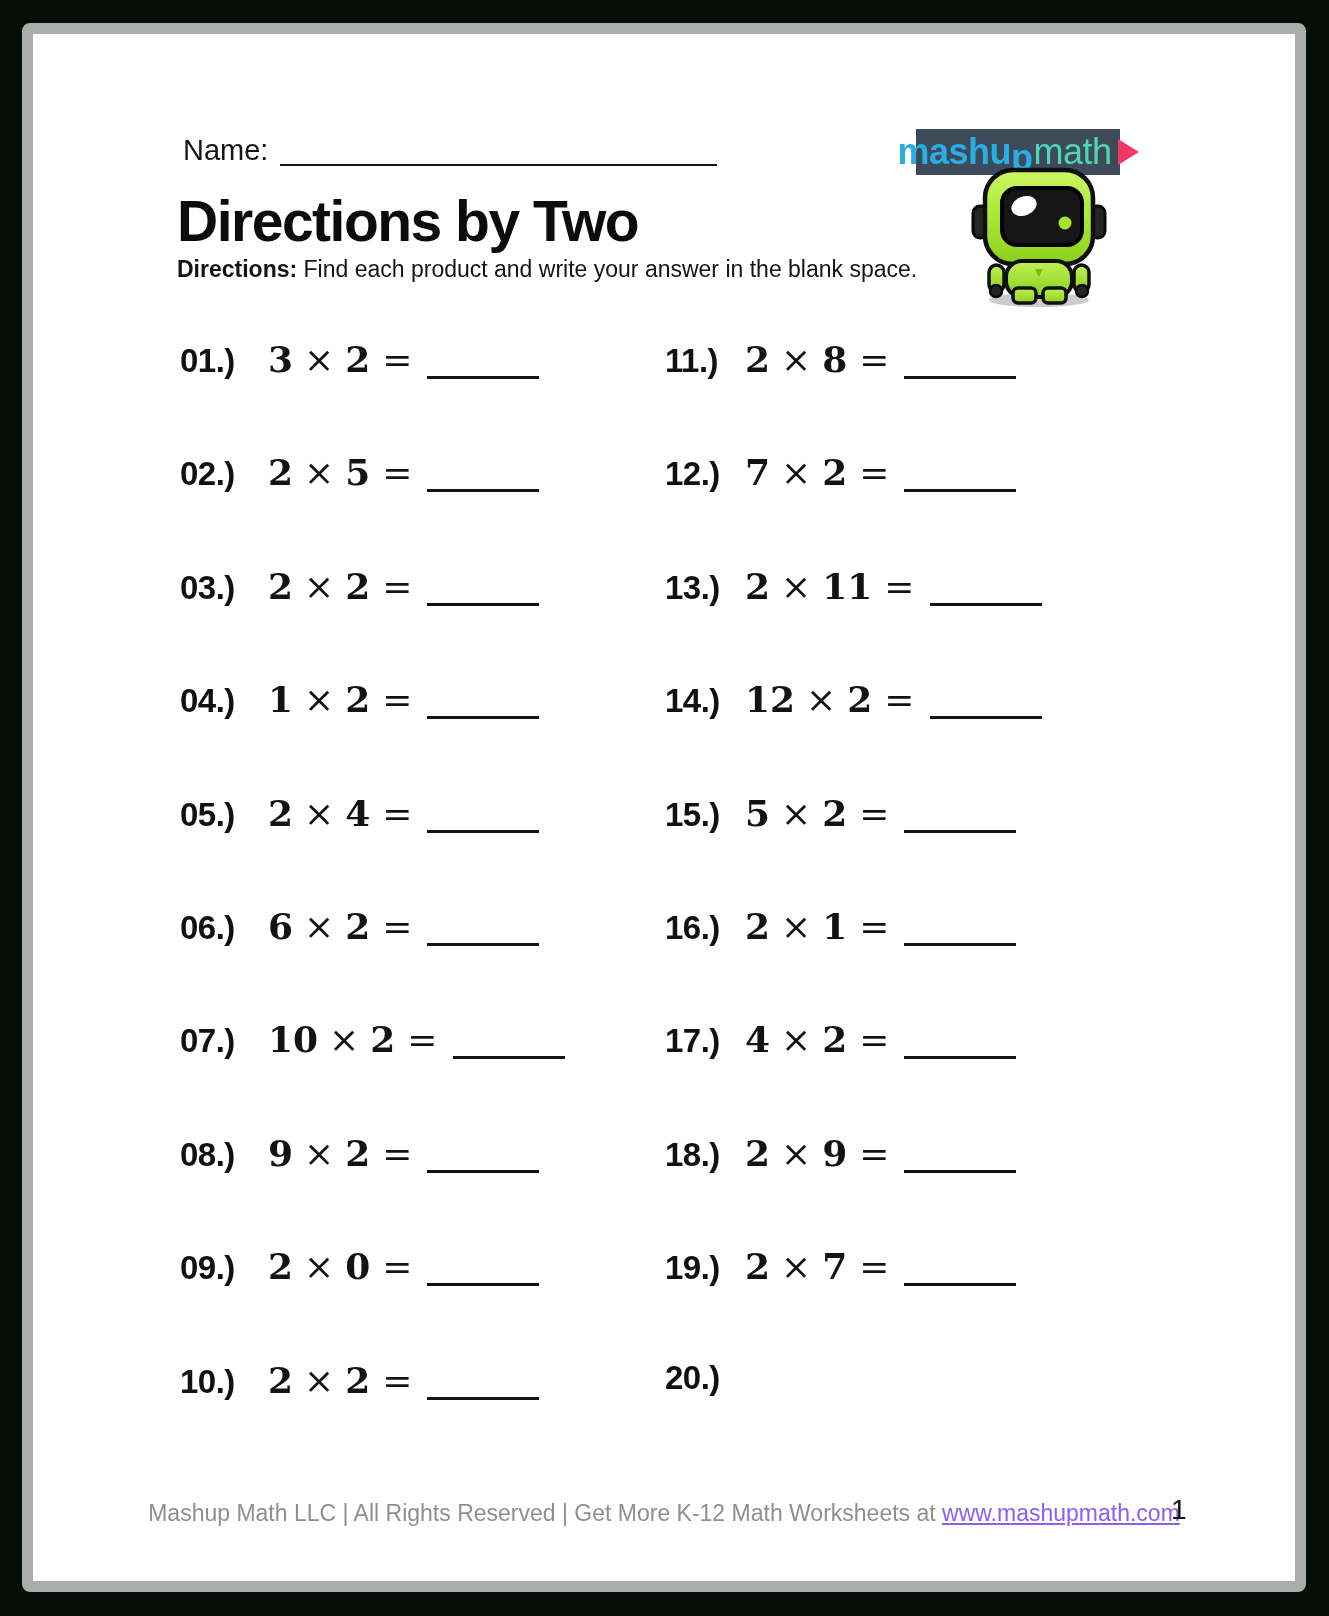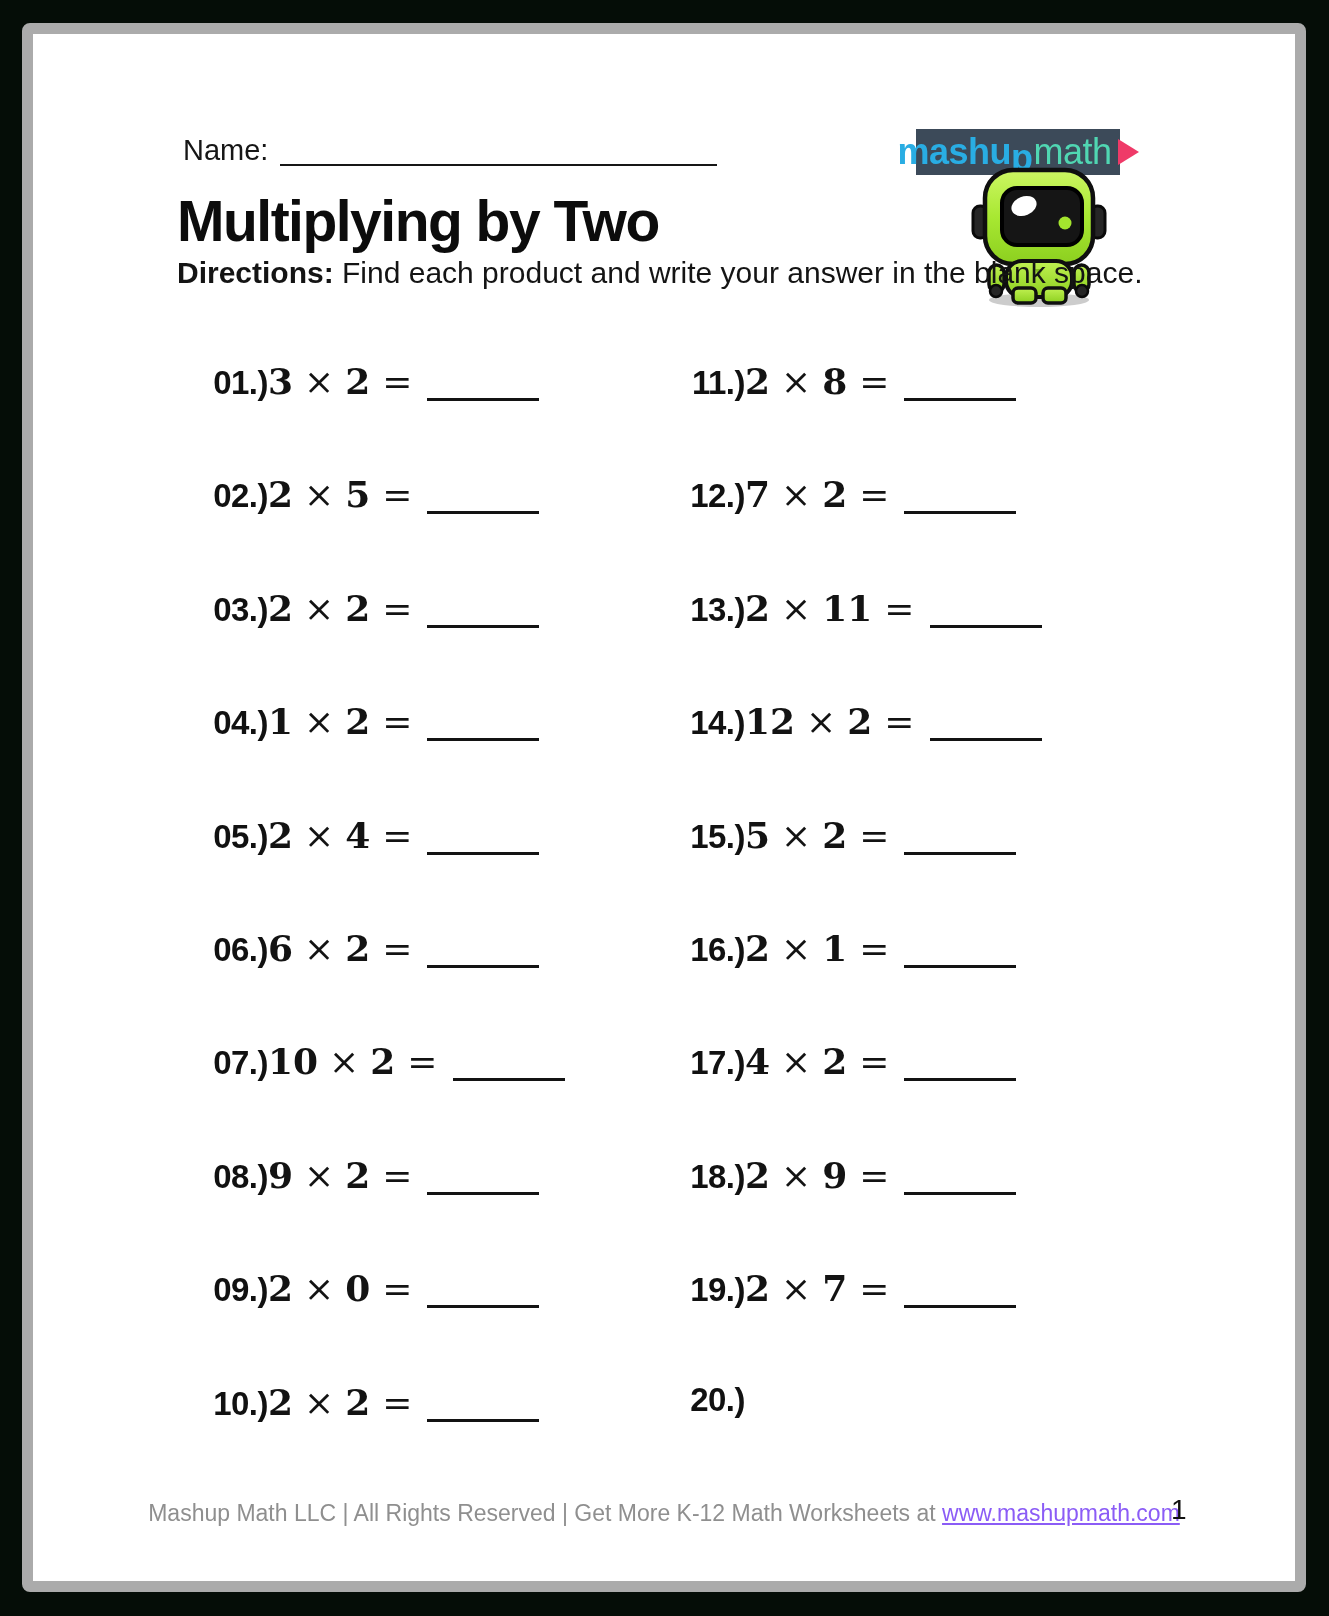--- a/index.html
+++ b/index.html
@@ -30,24 +30,24 @@
   .play-triangle{
     width:0;height:0;margin-left:6px;
     border-left:21px solid var(--logo-pink,#ef3a68);
     border-top:13px solid transparent;border-bottom:13px solid transparent;
   }
   .robot{position:absolute;left:936px;top:132px;width:140px;height:142px;}
   .page-title{
     position:absolute;left:144px;top:154px;
     font-size:57px;font-weight:800;letter-spacing:-1.5px;color:#0c0c0c;white-space:nowrap;
   }
-  .directions{position:absolute;left:144px;top:222px;font-size:30px;color:#141414;white-space:nowrap;}
+  .directions{position:absolute;left:144px;top:222px;font-size:23px;color:#141414;white-space:nowrap;}
   .directions b{font-weight:700;}
   
-  .col{position:absolute;top:326px;text-align:right;}
+  .col{position:absolute;top:304px;}
   .col-left{left:147px;width:470px;}
   .col-right{left:632px;width:500px;}
   .problem-row{height:113.4px;display:flex;align-items:baseline;}
   .problem-num{font-weight:800;font-size:33px;color:#111;flex:0 0 88px;letter-spacing:-0.5px;}
   .col-right .problem-num{flex:0 0 80px;}
   .problem-expr{font-family:"DejaVu Serif",serif;font-size:36px;font-weight:600;color:#131313;white-space:nowrap;}
   .expr-times{margin:0 11px;font-weight:400;}
   .expr-eq{margin-left:12px;font-weight:400;}
   .blank{display:inline-block;width:112px;height:0;border-bottom:3px solid #131313;margin-left:15px;vertical-align:-7px;}
   
@@ -91,21 +91,21 @@
     <rect x="20" y="99" width="15" height="27" rx="7.5" fill="url(#gBody)" stroke="#0f0f0f" stroke-width="3.5"></rect>
     <rect x="105" y="99" width="15" height="27" rx="7.5" fill="url(#gBody)" stroke="#0f0f0f" stroke-width="3.5"></rect>
     <circle cx="27" cy="125" r="6" fill="#262626" stroke="#0a0a0a" stroke-width="2.5"></circle>
     <circle cx="113" cy="125" r="6" fill="#262626" stroke="#0a0a0a" stroke-width="2.5"></circle>
     <rect x="37" y="95" width="66" height="36" rx="16" fill="url(#gBody)" stroke="#0f0f0f" stroke-width="4"></rect>
     <path d="M66 103 l8 0 l-4 8 z" fill="#7eba1e"></path>
     <rect x="44" y="122" width="23" height="15" rx="5" fill="url(#gBody)" stroke="#0f0f0f" stroke-width="3.5"></rect>
     <rect x="74" y="122" width="23" height="15" rx="5" fill="url(#gBody)" stroke="#0f0f0f" stroke-width="3.5"></rect>
   </svg>
 
-  <div class="page-title">Multiplying by Two</div>
+  <div class="page-title">Directions by Two</div>
   <div class="directions"><b>Directions:</b><span> Find each product and write your answer in the blank space.</span></div>
 
   <div class="col col-left" id="col-left">
       <div class="problem-row">
     <span class="problem-num">01.)</span>
     <span class="problem-expr"><span class="expr-a">3</span><span class="expr-times">×</span><span class="expr-b">2</span><span class="expr-eq">=</span><span class="blank"></span></span>
   </div>
       <div class="problem-row">
     <span class="problem-num">02.)</span>
     <span class="problem-expr"><span class="expr-a">2</span><span class="expr-times">×</span><span class="expr-b">5</span><span class="expr-eq">=</span><span class="blank"></span></span>

